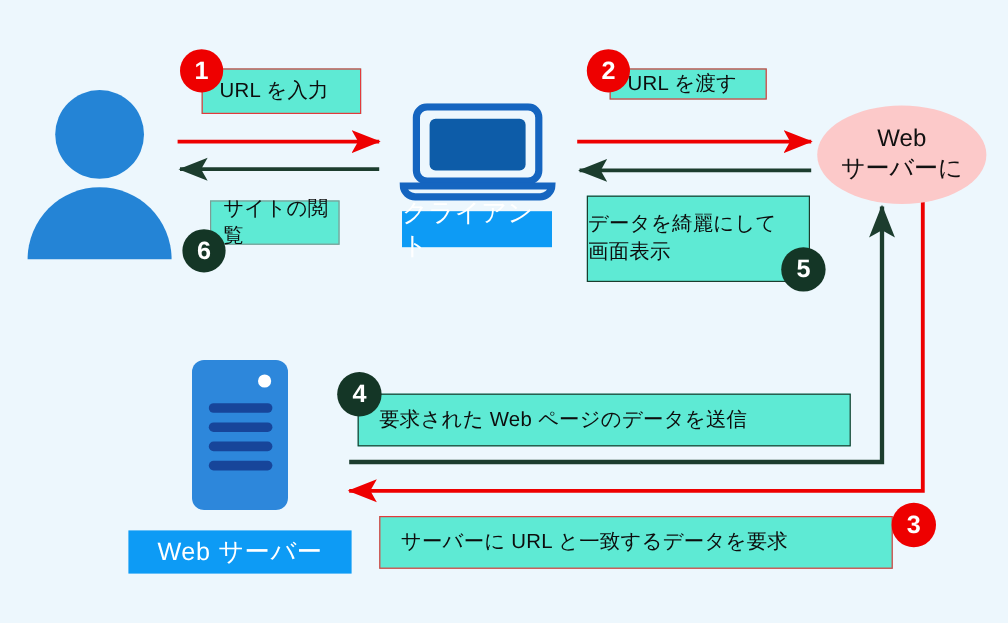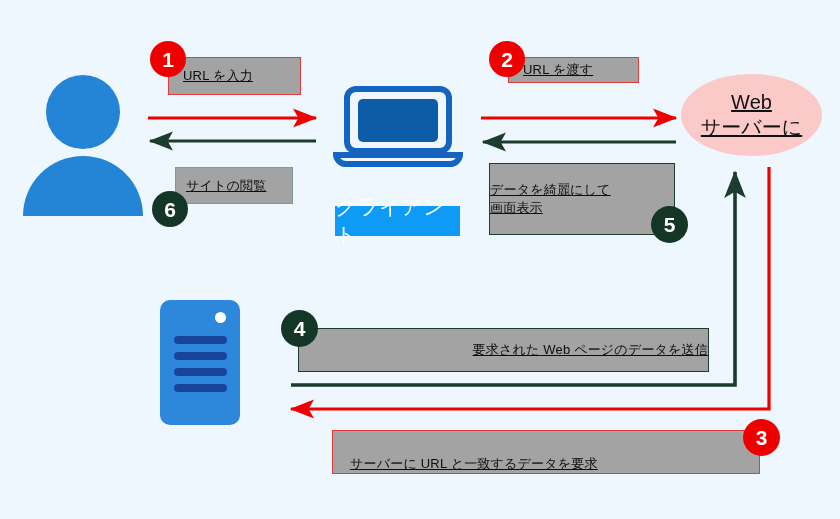--- a/index.html
+++ b/index.html
@@ -17,30 +17,29 @@
   #stage {
     position: relative;
     width: 840px;
     height: 519px;
   }
   .abs { position: absolute; }
 
   
   .label-box {
     position: absolute;
-    background: #a3a3a3;
+    background: #5eead4;
     box-sizing: border-box;
     display: flex;
     align-items: center;
-    font-size: 13px;
+    font-size: 17px;
     color: #0d0d0d;
     line-height: 1.35;
     white-space: pre-line;
     letter-spacing: .2px;
-    text-decoration: underline;
   }
   .label-box.red { border: 1.5px solid #e23b3b; }
   .label-box.green { border: 1.5px solid #1c3d2e; }
   .label-box.gray { border: 1.5px solid #7e9b95; }
 
   
   .badge {
     position: absolute;
     border-radius: 50%;
     color: #ffffff;
@@ -150,74 +149,77 @@
   <div>
     <div class="user-head abs" style="left:46px; top:75px; width:74px; height:74px;"></div>
     <div class="user-body abs" style="left:23px; top:156px; width:120px; height:60px;"></div>
   </div>
 
   <svg class="icon-svg" style="left:333px; top:86px;" width="130" height="82" viewBox="0 0 130 82">
     <rect x="14" y="3" width="102" height="62" rx="9" ry="9" fill="none" stroke="#1565c0" stroke-width="6"></rect>
     <rect x="25" y="13" width="80" height="43" rx="5" ry="5" fill="#0d5ca8"></rect>
     <path d="M3 69 h124 a10 10 0 0 1 -10 9 H13 a10 10 0 0 1 -10 -9 z" fill="none" stroke="#1565c0" stroke-width="6"></path>
   </svg>
-  <div class="caption" style="left:335px; top:176px; width:125px; height:30px;margin-top:30px;">
+  <div class="caption" style="left:335px; top:176px; width:125px; height:30px;">
     <span>クライアント</span>
   </div>
 
-  <div class="ellipse" style="left:681px; top:74px; width:141px; height:82px;text-decoration:underline;">
+  <div class="ellipse" style="left:681px; top:88px; width:141px; height:82px;">
     <span>Web</span>
     <span>サーバーに</span>
   </div>
 
   <div>
     <div class="server-box abs" style="left:160px; top:300px; width:80px; height:125px;"></div>
     <div class="server-dot abs" style="left:215px; top:312px; width:11px; height:11px;"></div>
     <div class="server-bar abs" style="left:174px; top:336px; width:53px; height:8px;"></div>
     <div class="server-bar abs" style="left:174px; top:352px; width:53px; height:8px;"></div>
     <div class="server-bar abs" style="left:174px; top:368px; width:53px; height:8px;"></div>
     <div class="server-bar abs" style="left:174px; top:384px; width:53px; height:8px;"></div>
   </div>
+  <div class="caption" style="left:107px; top:442px; width:186px; height:36px;">
+    <span>Web サーバー</span>
+  </div>
 
   <div class="label-box red" style="left:168px; top:57px; width:133px; height:38px; padding-left:14px;">
     <span>URL を入力</span>
   </div>
   <div class="badge red" style="left:150px; top:41px; width:36px; height:36px;">
     <span>1</span>
   </div>
 
   <div class="label-box red" style="left:508px; top:57px; width:131px; height:26px; padding-left:14px;">
     <span>URL を渡す</span>
   </div>
   <div class="badge red" style="left:489px; top:41px; width:36px; height:36px;">
     <span>2</span>
   </div>
 
-  <div class="label-box gray" style="left:175px; top:167px; width:118px; height:37px; padding-left:10px;">
+  <div class="label-box gray" style="left:175px; top:167px; width:108px; height:37px; padding-left:10px;">
     <span>サイトの閲覧</span>
   </div>
   <div class="badge green" style="left:152px; top:191px; width:36px; height:36px;">
     <span>6</span>
   </div>
 
   <div class="label-box green" style="left:489px; top:163px; width:186px; height:72px; ">
     <span>データを綺麗にして
 画面表示</span>
   </div>
   <div class="badge green" style="left:651px; top:206px; width:37px; height:37px;">
     <span>5</span>
   </div>
 
-  <div class="label-box green" style="left:298px; top:328px; width:411px; height:44px; padding-left:17px;justify-content:flex-end;">
+  <div class="label-box green" style="left:298px; top:328px; width:411px; height:44px; padding-left:17px;">
     <span>要求された Web ページのデータを送信</span>
   </div>
   <div class="badge green" style="left:281px; top:310px; width:37px; height:37px;">
     <span>4</span>
   </div>
 
-  <div class="label-box red" style="left:332px; top:430px; width:428px; height:44px; padding-left:17px;align-items:flex-end;">
+  <div class="label-box red" style="left:316px; top:430px; width:428px; height:44px; padding-left:17px;">
     <span>サーバーに URL と一致するデータを要求</span>
   </div>
   <div class="badge red" style="left:743px; top:419px; width:37px; height:37px;">
     <span>3</span>
   </div>
 
 </div>
 
 </body></html>

